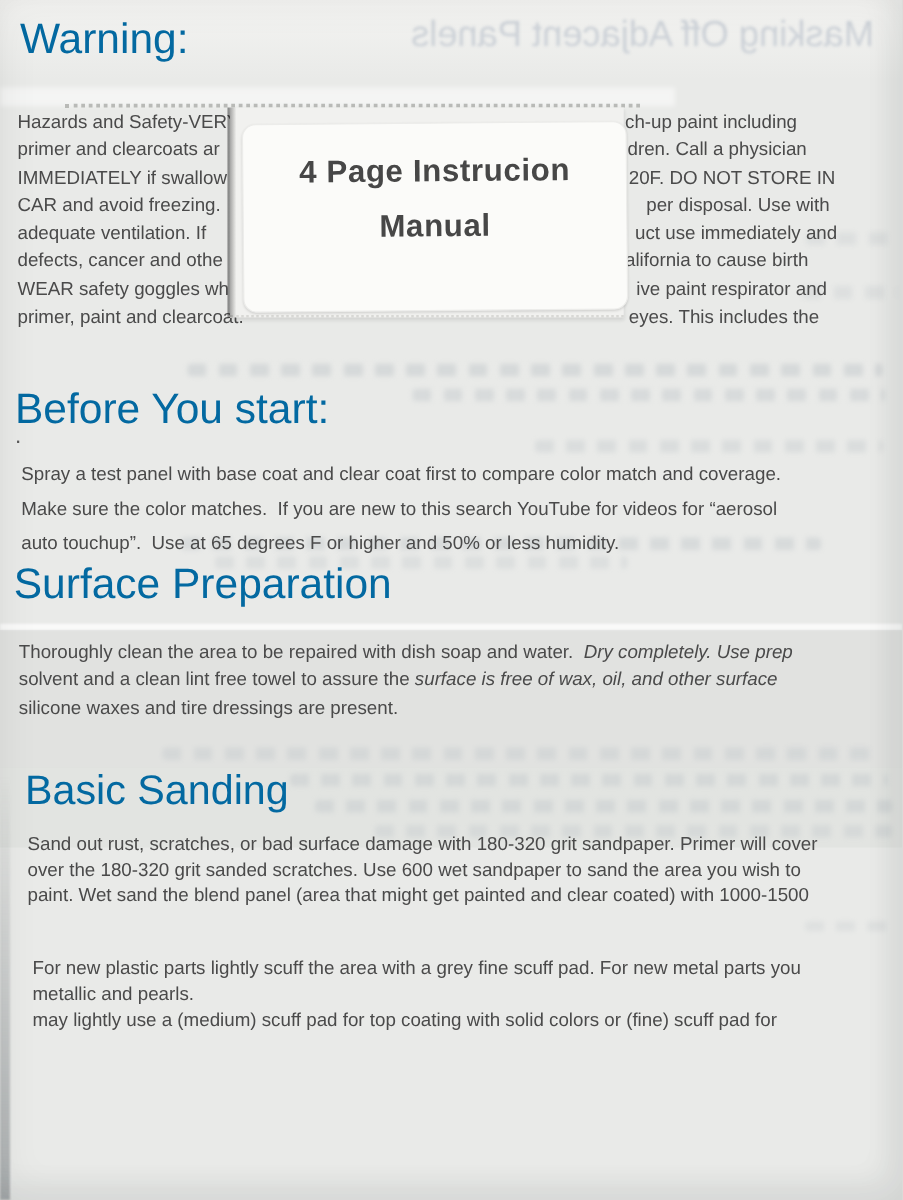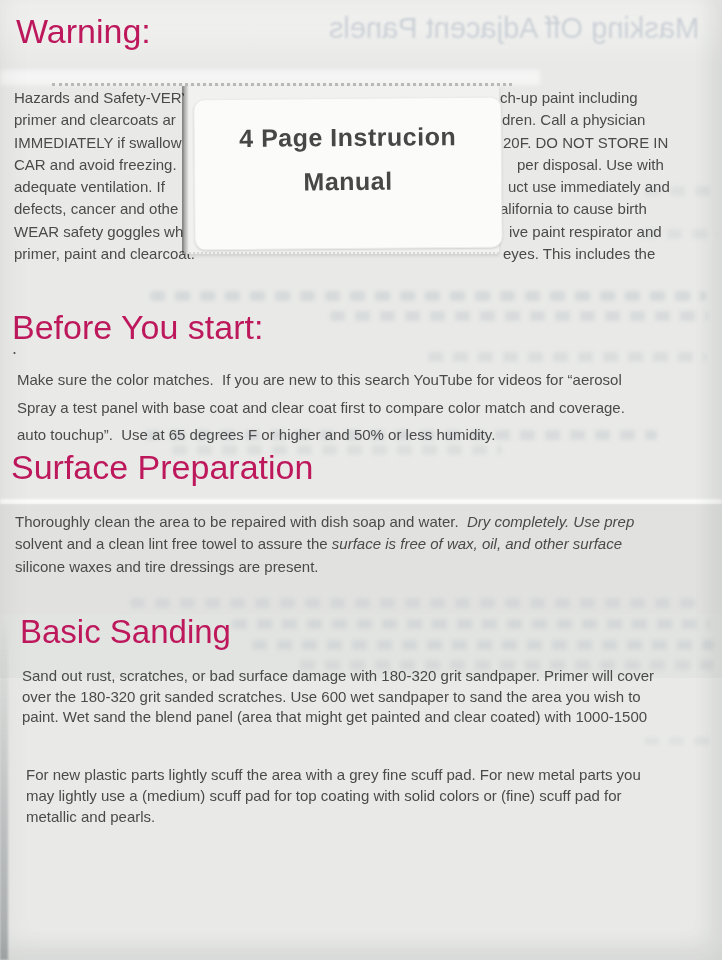--- a/index.html
+++ b/index.html
@@ -38,21 +38,21 @@
   .sm4{left:145px;top:430px;width:512px;opacity:.5;}
   .sm5{left:172px;top:445px;width:330px;opacity:.36;}
   .sm6{left:130px;top:598px;width:570px;opacity:.45;}
   .sm7{left:232px;top:619px;width:478px;opacity:.5;}
   .sm8{left:252px;top:640px;width:462px;opacity:.5;}
   .sm9{left:300px;top:660px;width:414px;opacity:.42;}
   .sm10{left:645px;top:186px;width:72px;opacity:.32;}
   .sm11{left:642px;top:229px;width:76px;opacity:.32;}
   .sm12{left:644px;top:737px;width:70px;height:8px;opacity:.3;}
   
-  .h1{position:absolute;font-size:34px;line-height:1.18;color:#be185d;
+  .h1{position:absolute;font-size:34px;line-height:1.18;color:#0369a1;
     letter-spacing:0;z-index:2;white-space:pre;}
   .h-warning{left:16px;top:11px;}
   .h-before{left:12px;top:307px;}
   .h-surface{left:11px;top:447px;}
   .h-basic{left:20px;top:613px;font-size:33px;}
   .body-line{white-space:pre;}
   .warn-left{position:absolute;left:14px;top:87px;font-size:15px;
     line-height:22.3px;z-index:2;}
   .warn-right{position:absolute;left:500px;top:87px;font-size:15px;
     line-height:22.3px;z-index:2;}
@@ -144,38 +144,38 @@
   <div class="sticker-backing"></div>
   <div class="sticker-shadow-left"></div>
   <div class="sticker-label">
     <div class="sticker-line1">4 Page Instrucion</div>
     <div class="sticker-line2">Manual</div>
   </div>
 
   <div class="h1 h-before">Before You start:</div>
   <div class="stray-dot">.</div>
   <div class="para-before">
+    <div class="body-line">Spray a test panel with base coat and clear coat first to compare color match and coverage.</div>
     <div class="body-line">Make sure the color matches.  If you are new to this search YouTube for videos for “aerosol</div>
-    <div class="body-line">Spray a test panel with base coat and clear coat first to compare color match and coverage.</div>
     <div class="body-line">auto touchup”.  Use at 65 degrees F or higher and 50% or less humidity.</div>
   </div>
 
   <div class="h1 h-surface">Surface Preparation</div>
   <div class="para-surface">
     <div class="body-line"><span>Thoroughly clean the area to be repaired with dish soap and water.  </span><span class="it">Dry completely. Use prep</span></div>
     <div class="body-line"><span>solvent and a clean lint free towel to assure the </span><span class="it">surface is free of wax, oil, and other surface</span></div>
     <div class="body-line"><span>silicone waxes and tire dressings are present.</span><span class="it"></span></div>
   </div>
 
   <div class="h1 h-basic">Basic Sanding</div>
   <div class="para-sand1">
     <div class="body-line">Sand out rust, scratches, or bad surface damage with 180-320 grit sandpaper. Primer will cover</div>
     <div class="body-line">over the 180-320 grit sanded scratches. Use 600 wet sandpaper to sand the area you wish to</div>
     <div class="body-line">paint. Wet sand the blend panel (area that might get painted and clear coated) with 1000-1500</div>
   </div>
   <div class="para-sand2">
     <div class="body-line">For new plastic parts lightly scuff the area with a grey fine scuff pad. For new metal parts you</div>
+    <div class="body-line">metallic and pearls.</div>
     <div class="body-line">may lightly use a (medium) scuff pad for top coating with solid colors or (fine) scuff pad for</div>
-    <div class="body-line">metallic and pearls.</div>
   </div>
 
   <div class="vignette"></div>
 </div>
 
 </body></html>

